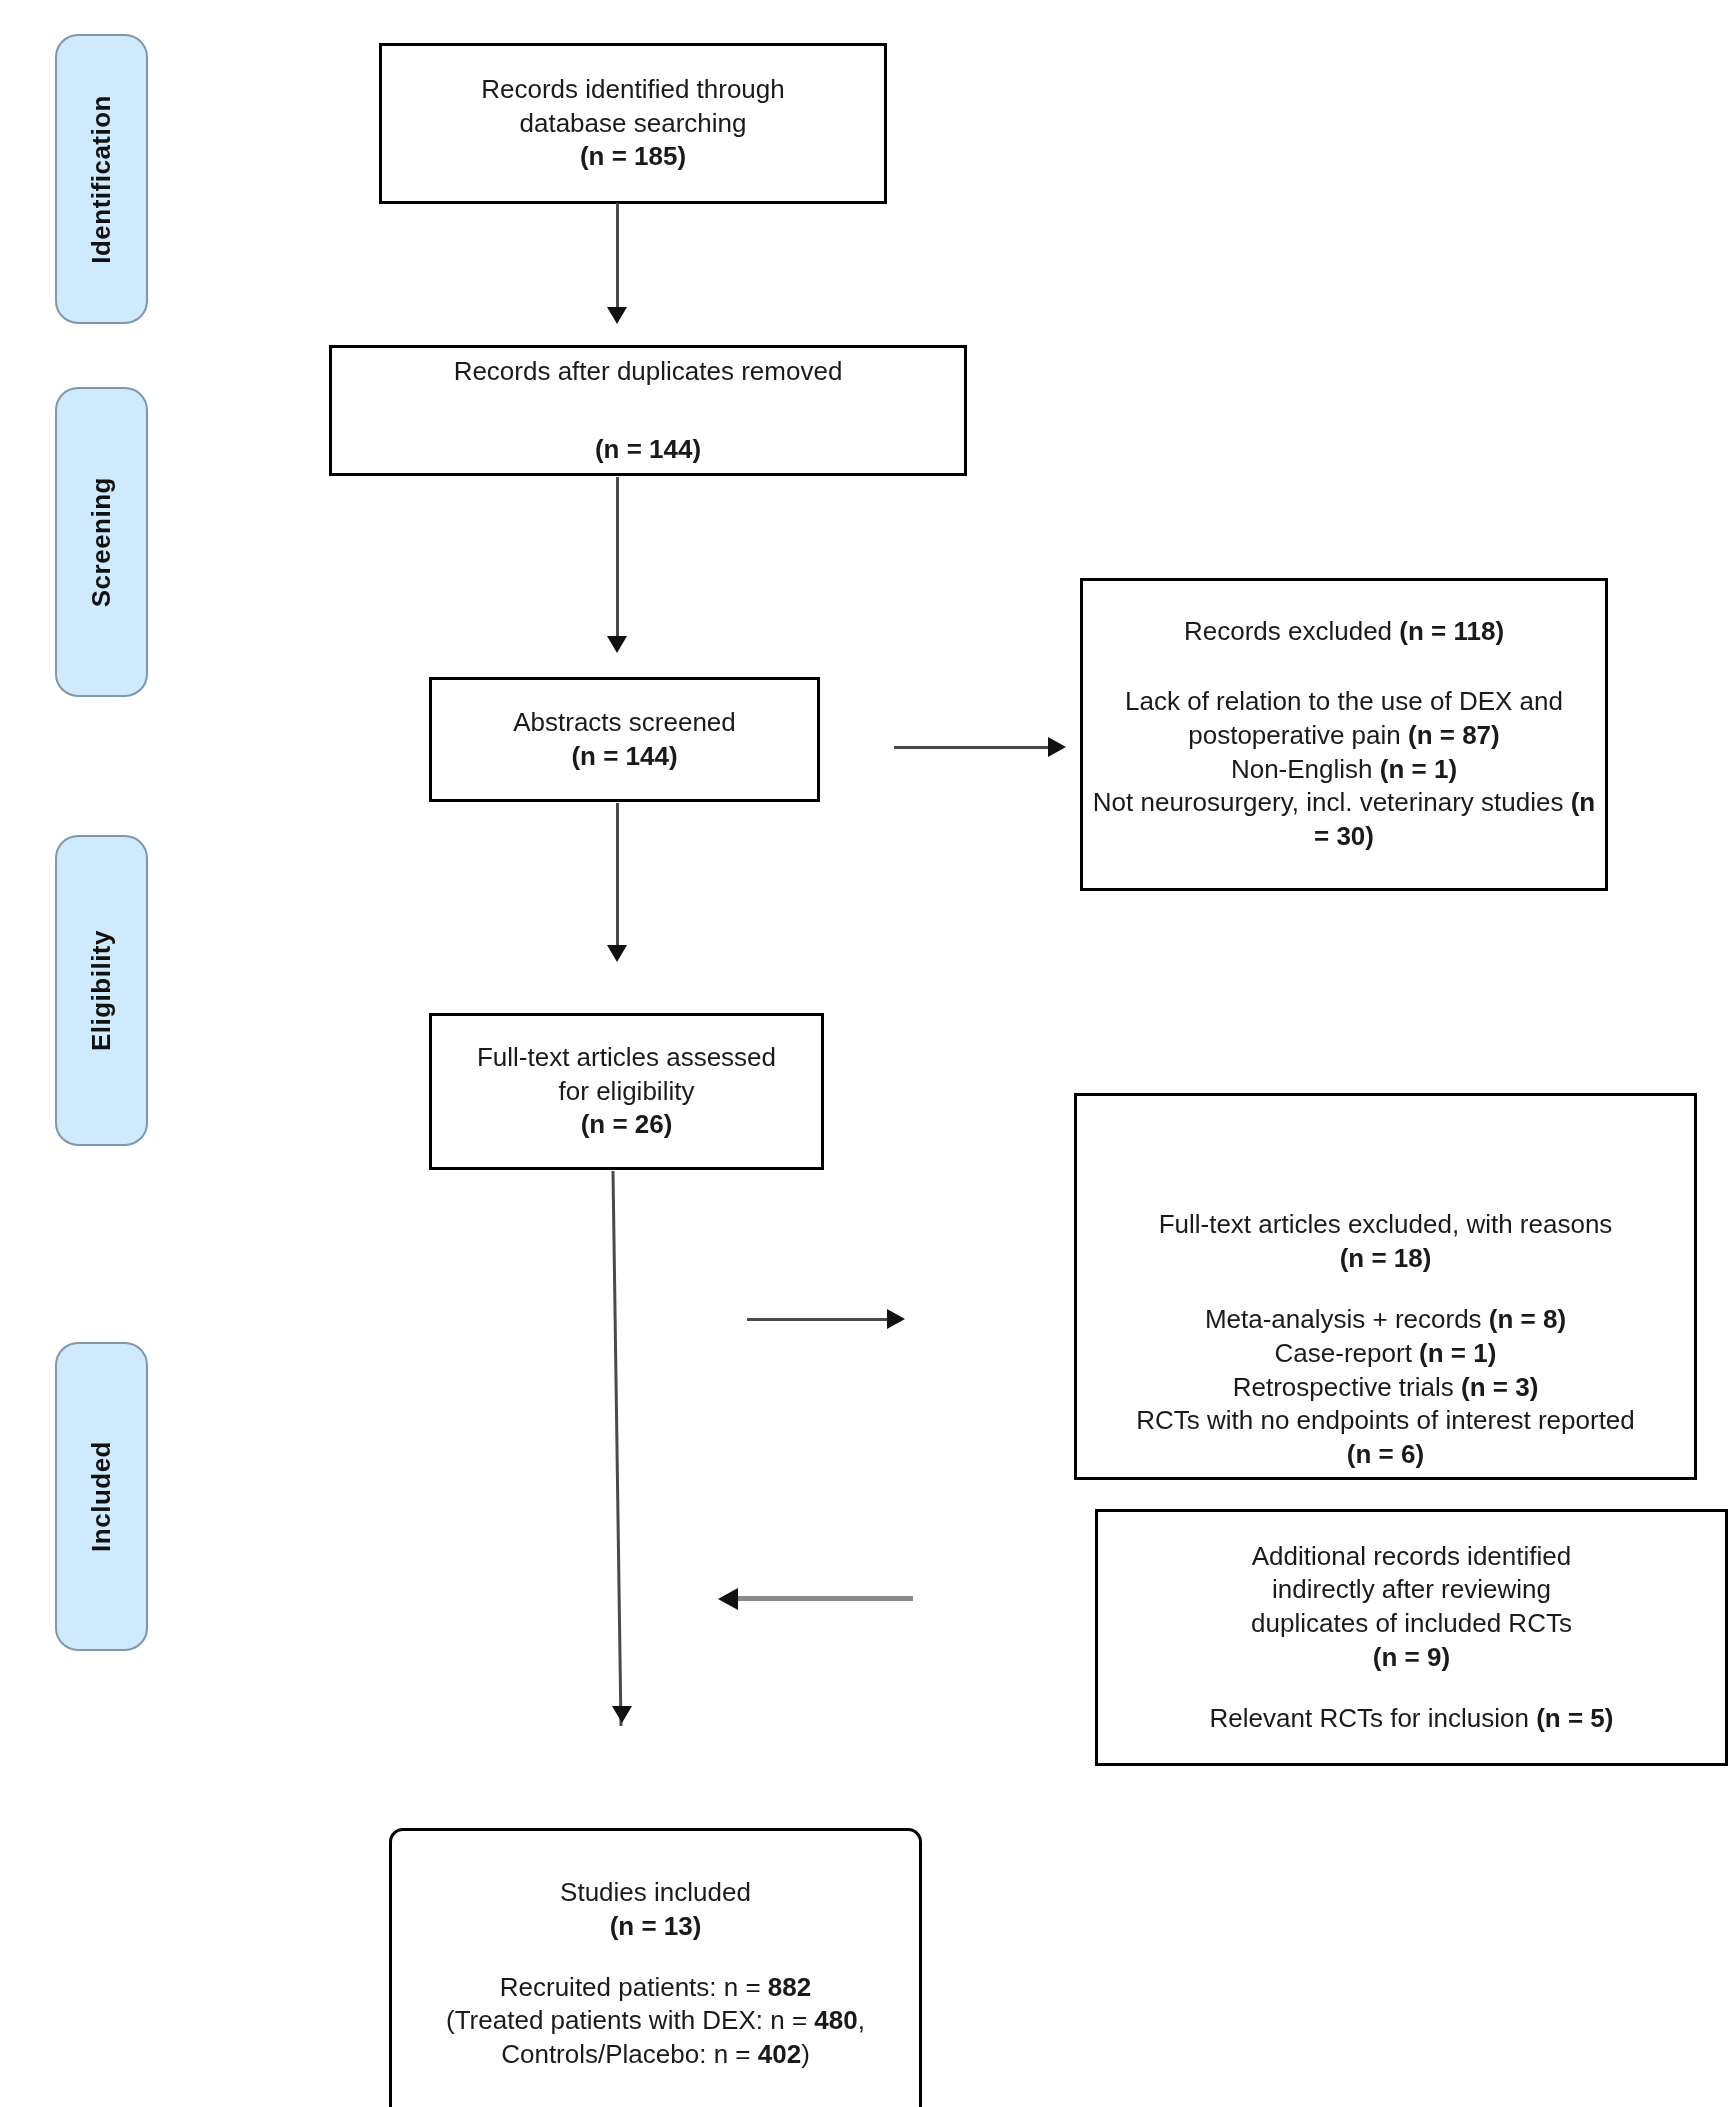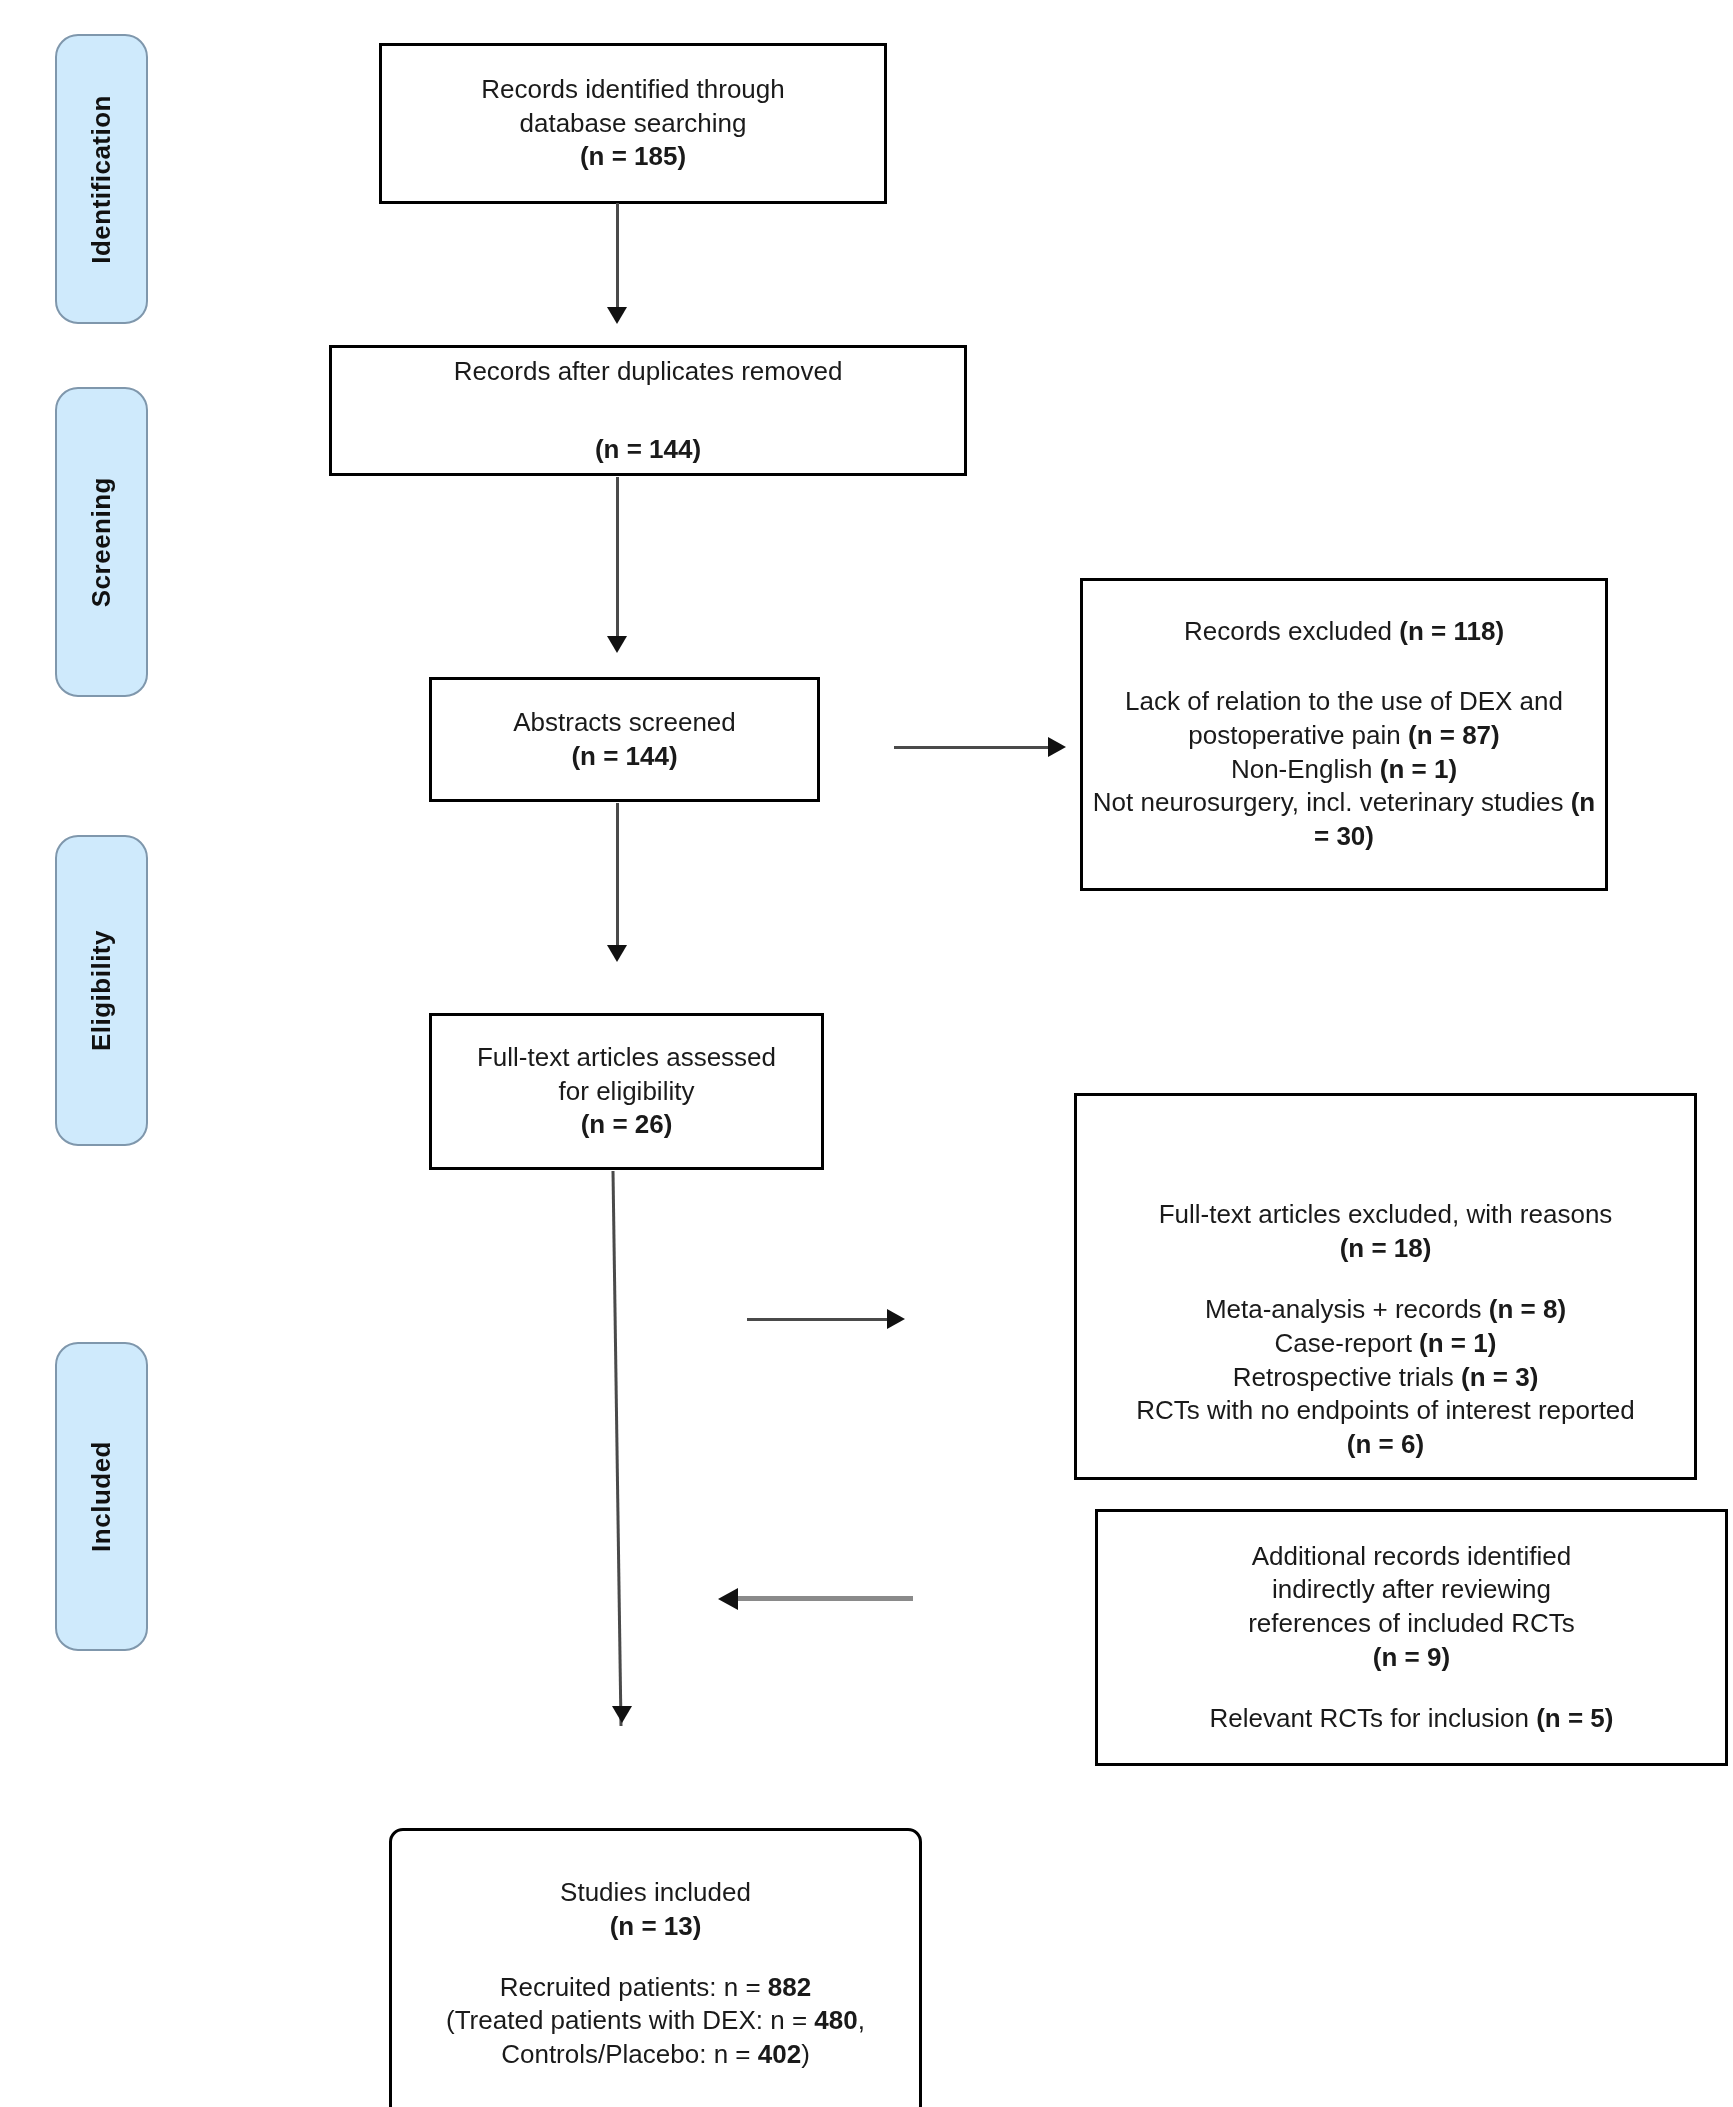--- a/index.html
+++ b/index.html
@@ -28,21 +28,21 @@
 
   
   .fbox{
     position:absolute;
     background:#ffffff;
     border:3px solid #000000;
     box-sizing:border-box;
     display:flex;flex-direction:column;
     align-items:center;justify-content:center;
     text-align:center;
-    padding:15px 9px;
+    padding:5px 9px;
   }
   .fbox .ln{
     font-size:26px;
     line-height:1.30;
     white-space:nowrap;
   }
   .fbox .ln.wrap{white-space:normal;}
   .fbox .gap{height:27px;}
   b{font-weight:bold;}
 
@@ -156,21 +156,21 @@
     <div class="ln">RCTs with no endpoints of interest reported</div>
     <div class="ln"><b>(n = 6)</b></div>
   </div>
 
   <div class="hline gray" style="left:737px;top:1596px;width:176px;"></div>
   <div class="arrow-l" style="left:718px;top:1588px;"></div>
 
   <div class="fbox" style="left:1095px;top:1509px;width:633px;height:257px;">
     <div class="ln">Additional records identified</div>
     <div class="ln">indirectly after reviewing</div>
-    <div class="ln">references of included RCTs</div>
+    <div class="ln">duplicates of included RCTs</div>
     <div class="ln"><b>(n = 9)</b></div>
     <div class="gap"></div>
     <div class="ln">
       <span>Relevant RCTs for inclusion </span><b>(n = 5)</b>
     </div>
   </div>
 
   <div class="fbox" style="left:389px;top:1828px;width:533px;height:292px;border-radius:14px;">
     <div class="ln">Studies included</div>
     <div class="ln"><b>(n = 13)</b></div>

